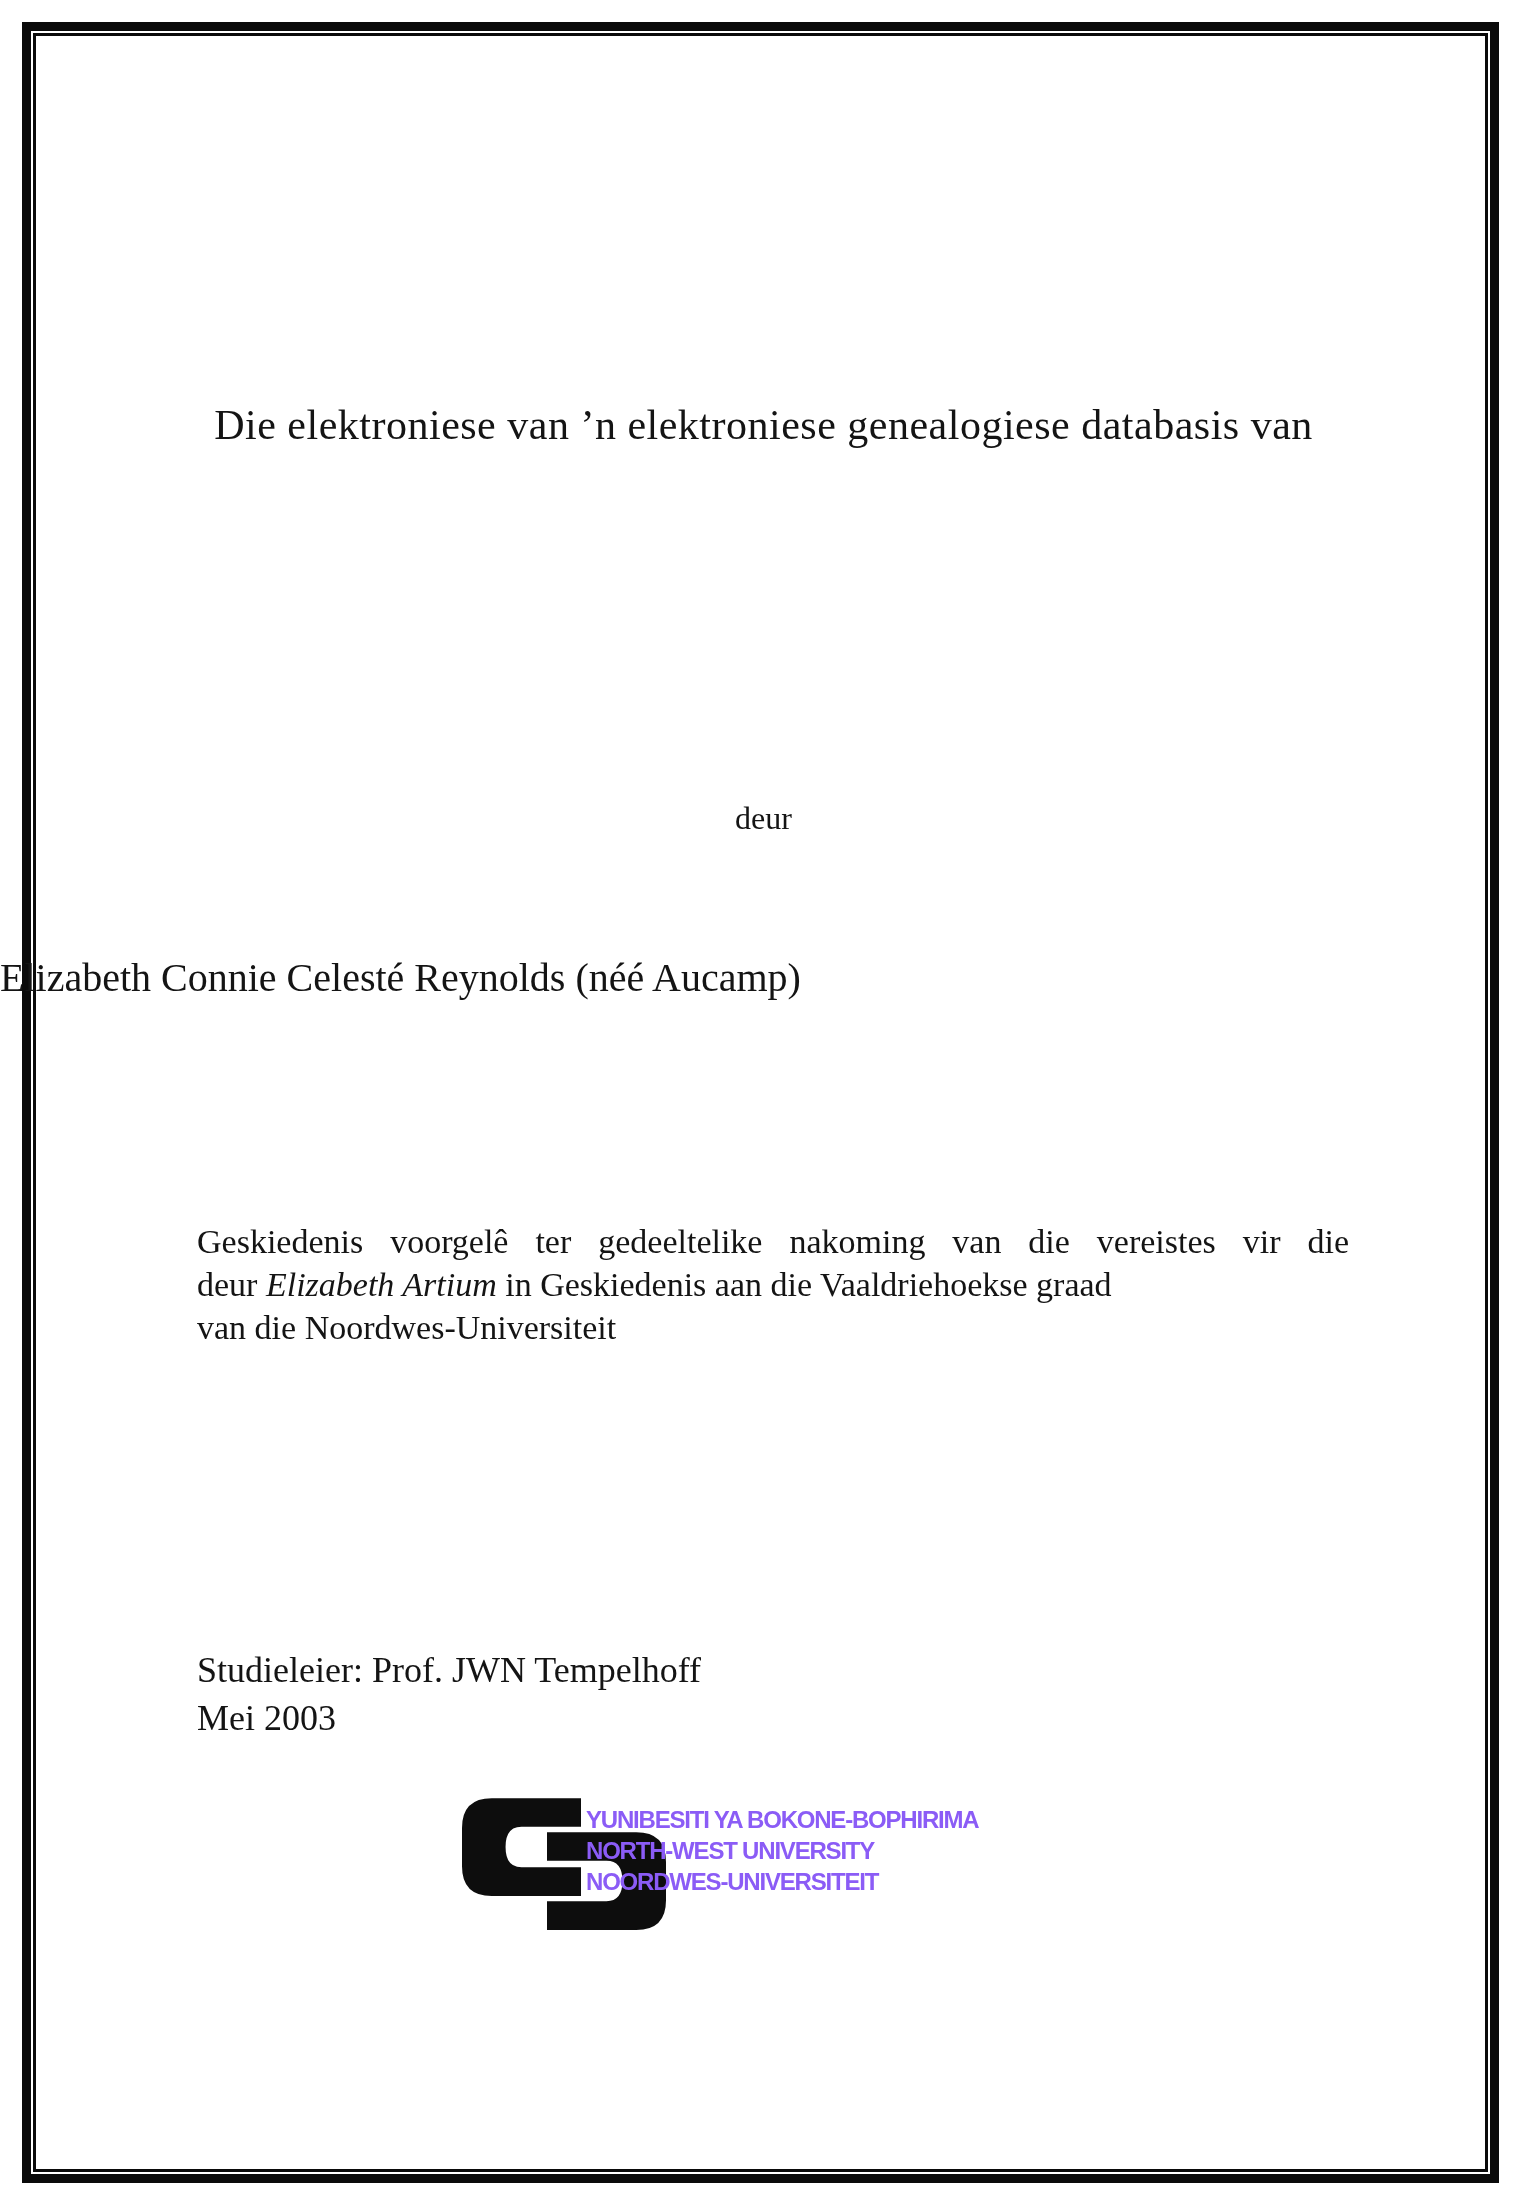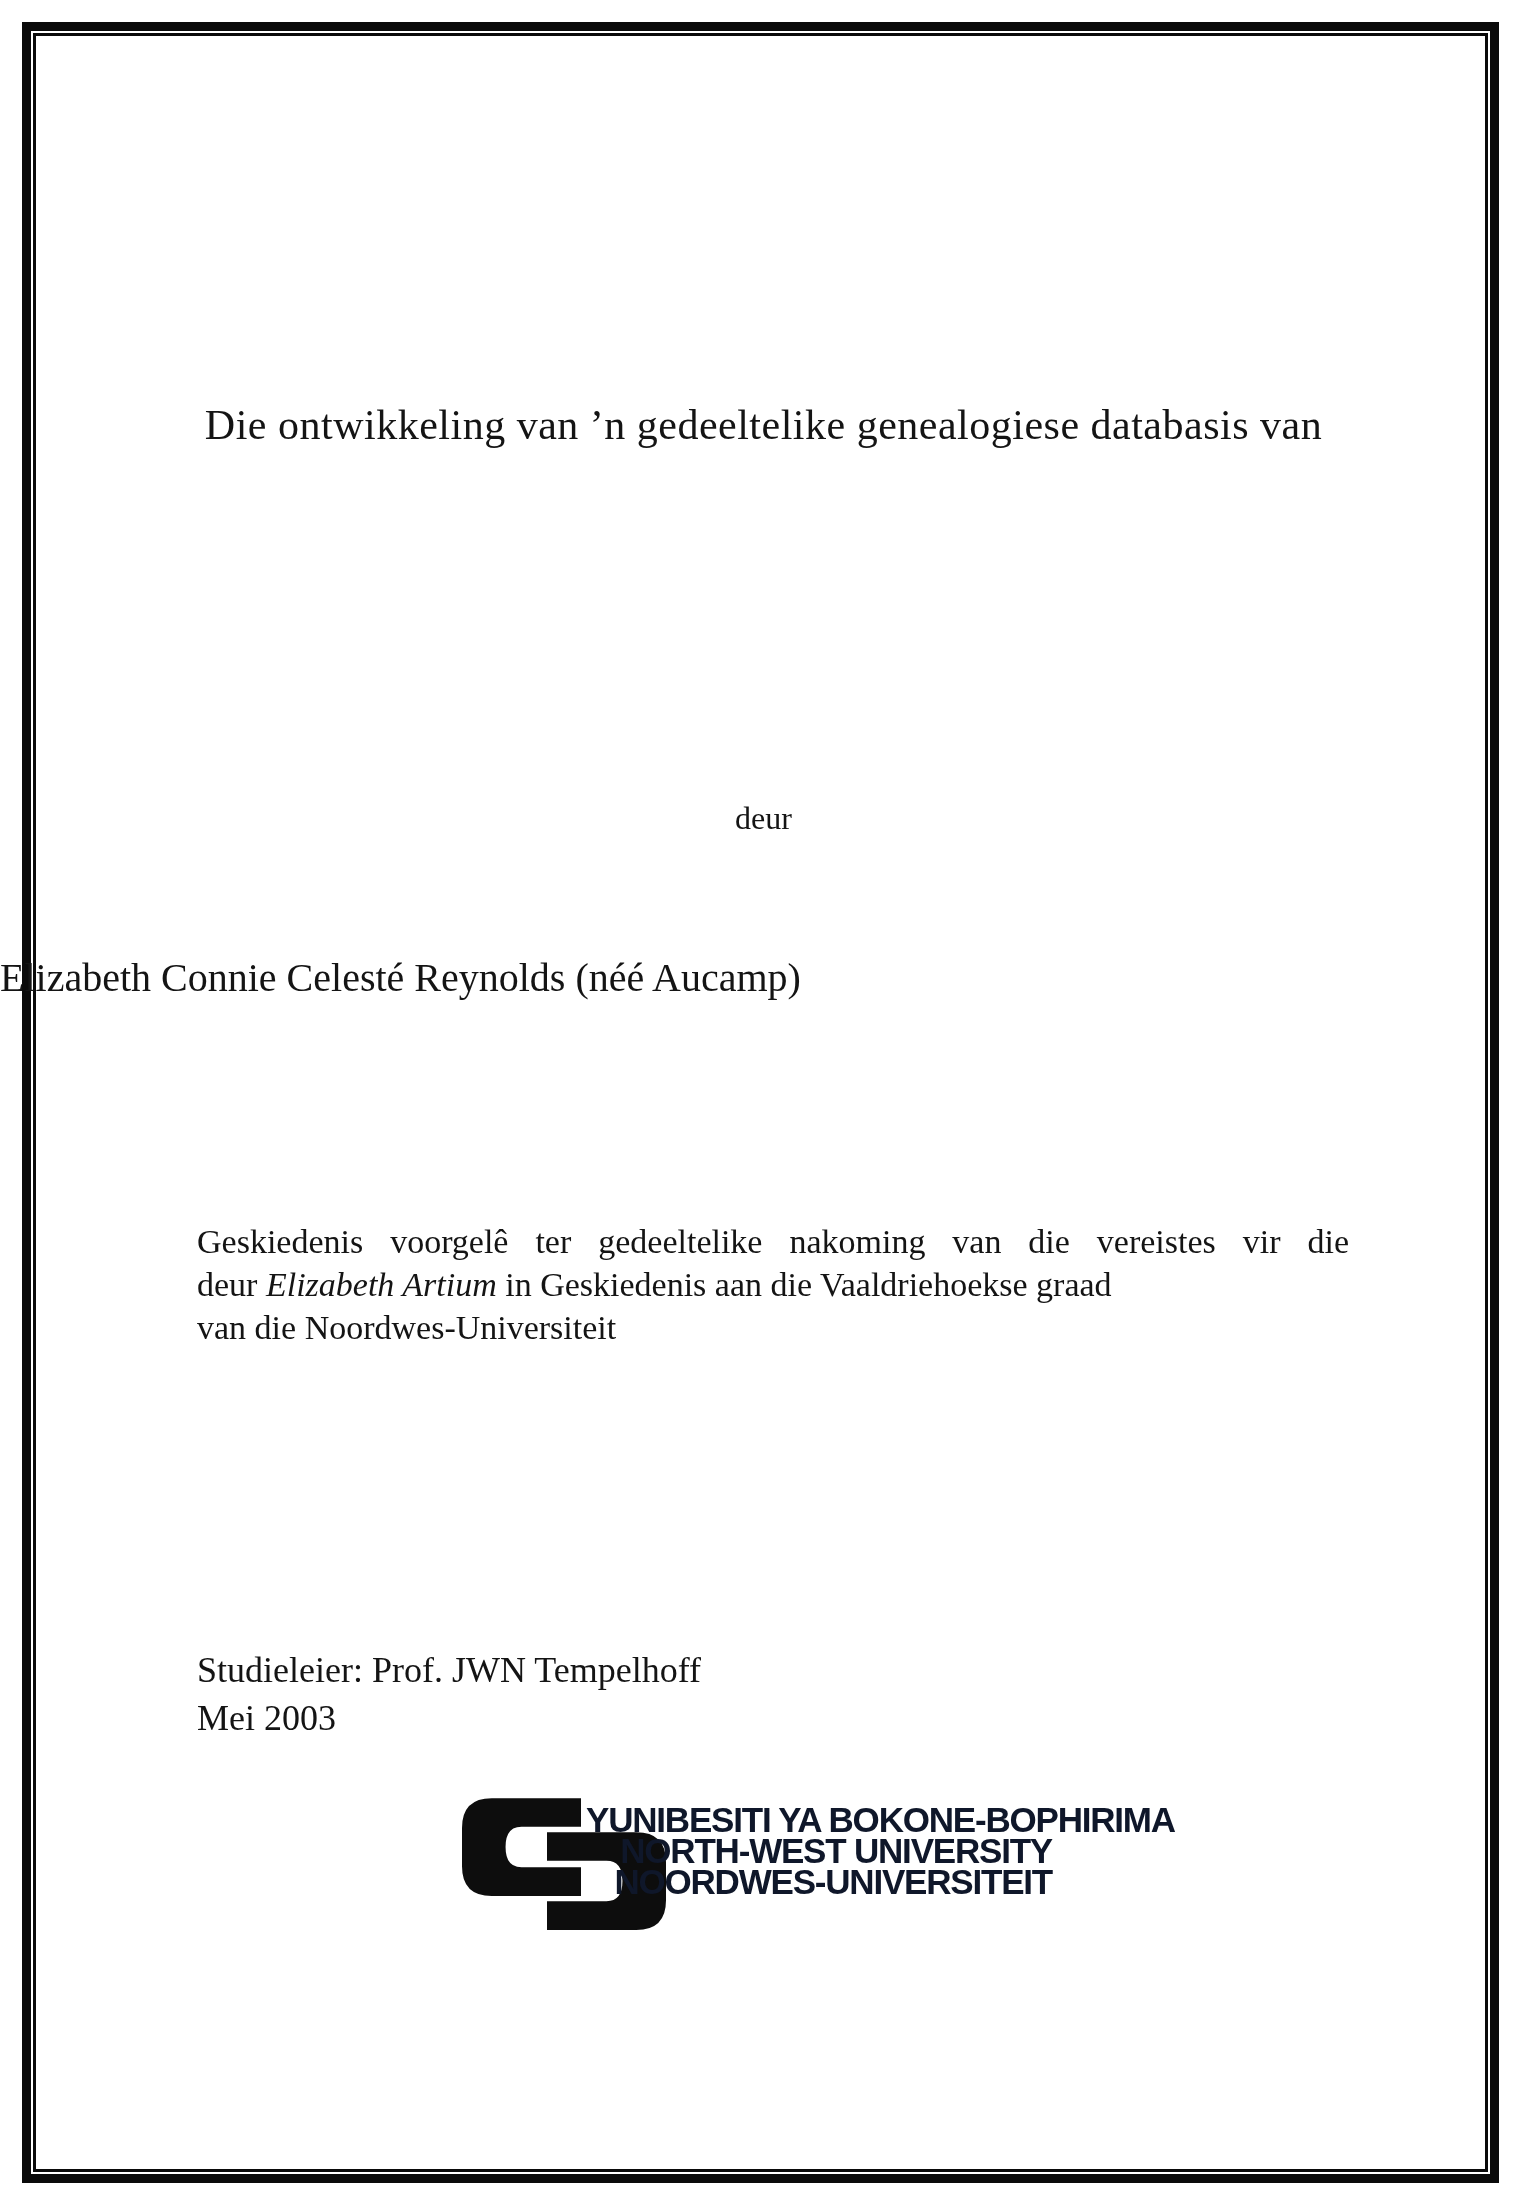--- a/index.html
+++ b/index.html
@@ -72,41 +72,40 @@
     width: 600px; height: 145px;
   }
   .logo-mark {
     position: absolute;
     left: 0; top: 2px;
   }
   .logo-text {
     position: absolute;
     left: 124px; top: 8px;
     width: 466px;
-    text-align: right;
     font-family: "Liberation Sans", sans-serif;
-    font-size: 35px;
+    font-size: 24px;
     font-weight: 700;
     letter-spacing: -1.2px;
     line-height: 31px;
     white-space: nowrap;
-    color: #0f172a;
+    color: #8b5cf6;
   }
 </style>
 </head>
 <body>
 
 <div class="sheet">
 
   <div class="outer-frame">
     <div class="inner-frame"></div>
   </div>
 
   <div class="title-block">
-    <div>Die ontwikkeling van ’n gedeeltelike genealogiese databasis van</div>
+    <div>Die elektroniese van ’n elektroniese genealogiese databasis van</div>
   </div>
 
   <div class="byline">deur</div>
 
   <div class="author">Elizabeth Connie Celesté Reynolds (néé Aucamp)</div>
 
   <div class="statement">
     <div class="justified-line">Geskiedenis voorgelê ter gedeeltelike nakoming van die vereistes vir die</div>
     <div><span>deur </span><span class="italic">Elizabeth Artium</span><span> in Geskiedenis aan die Vaaldriehoekse graad</span></div>
     <div>van die Noordwes-Universiteit</div>

